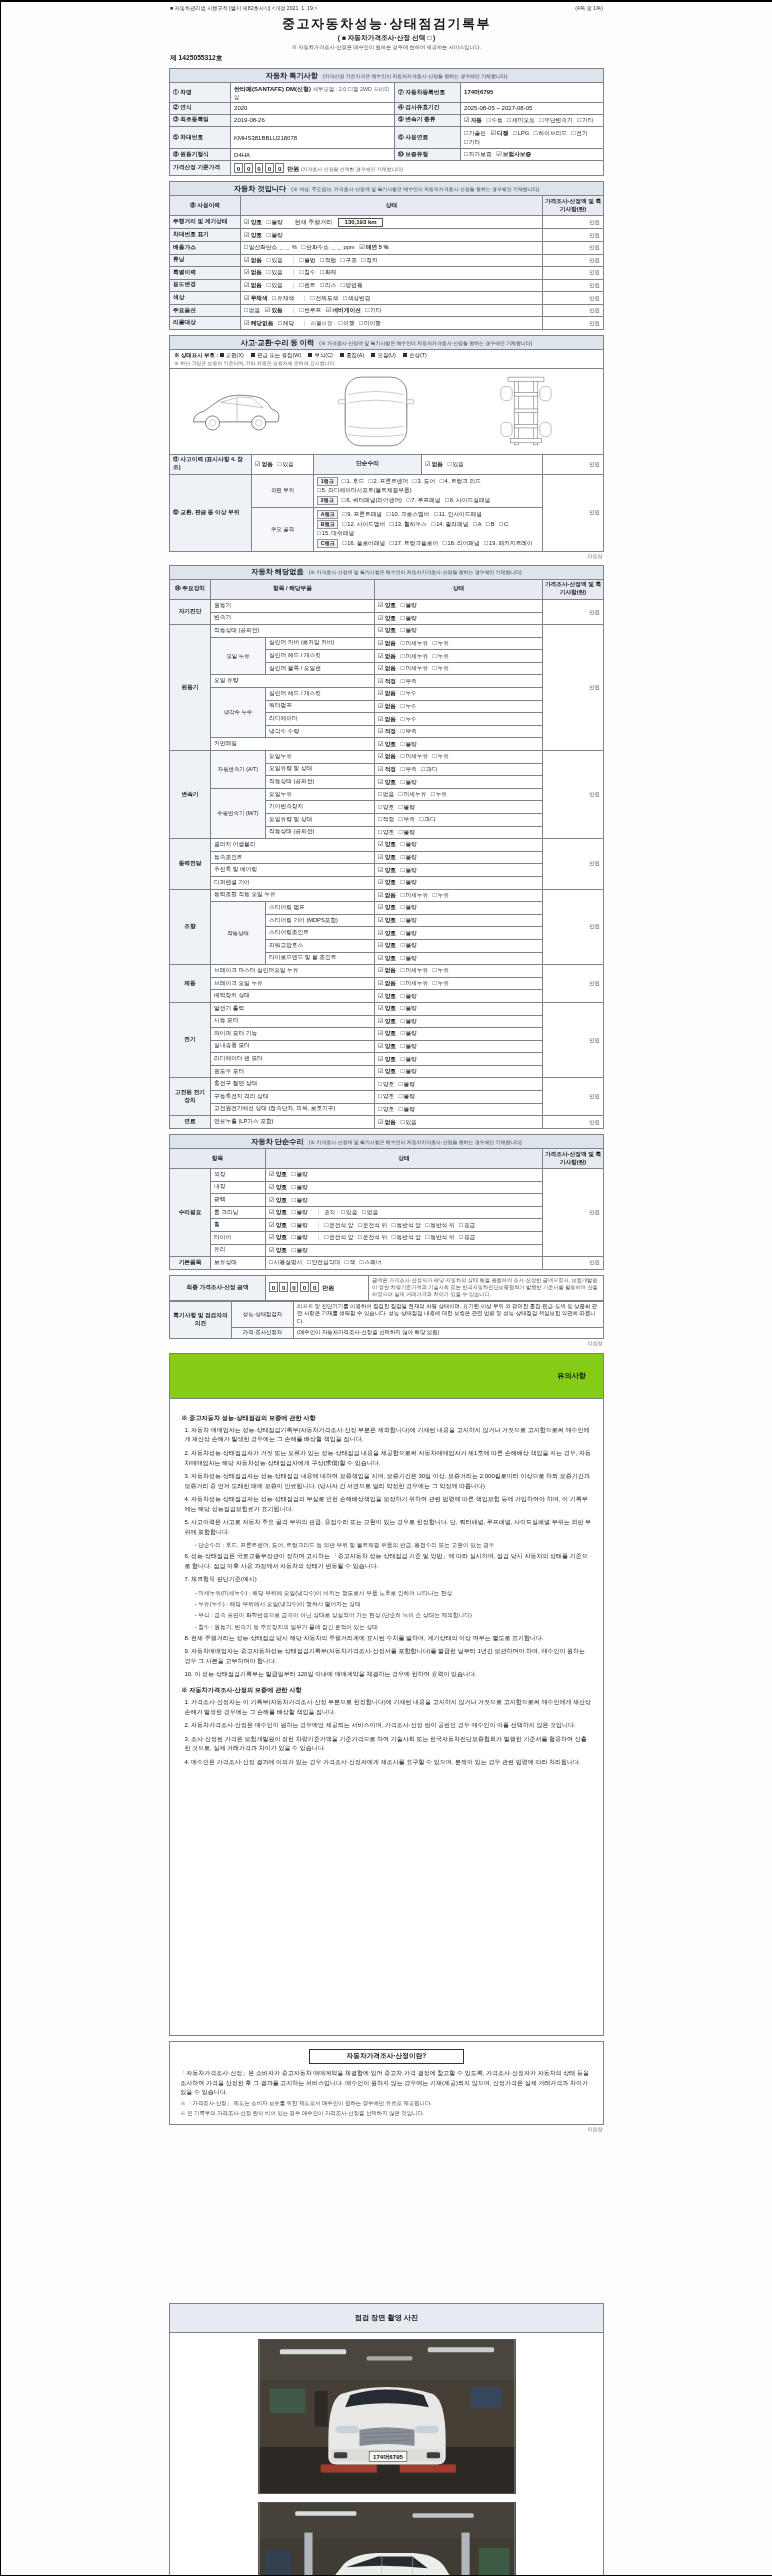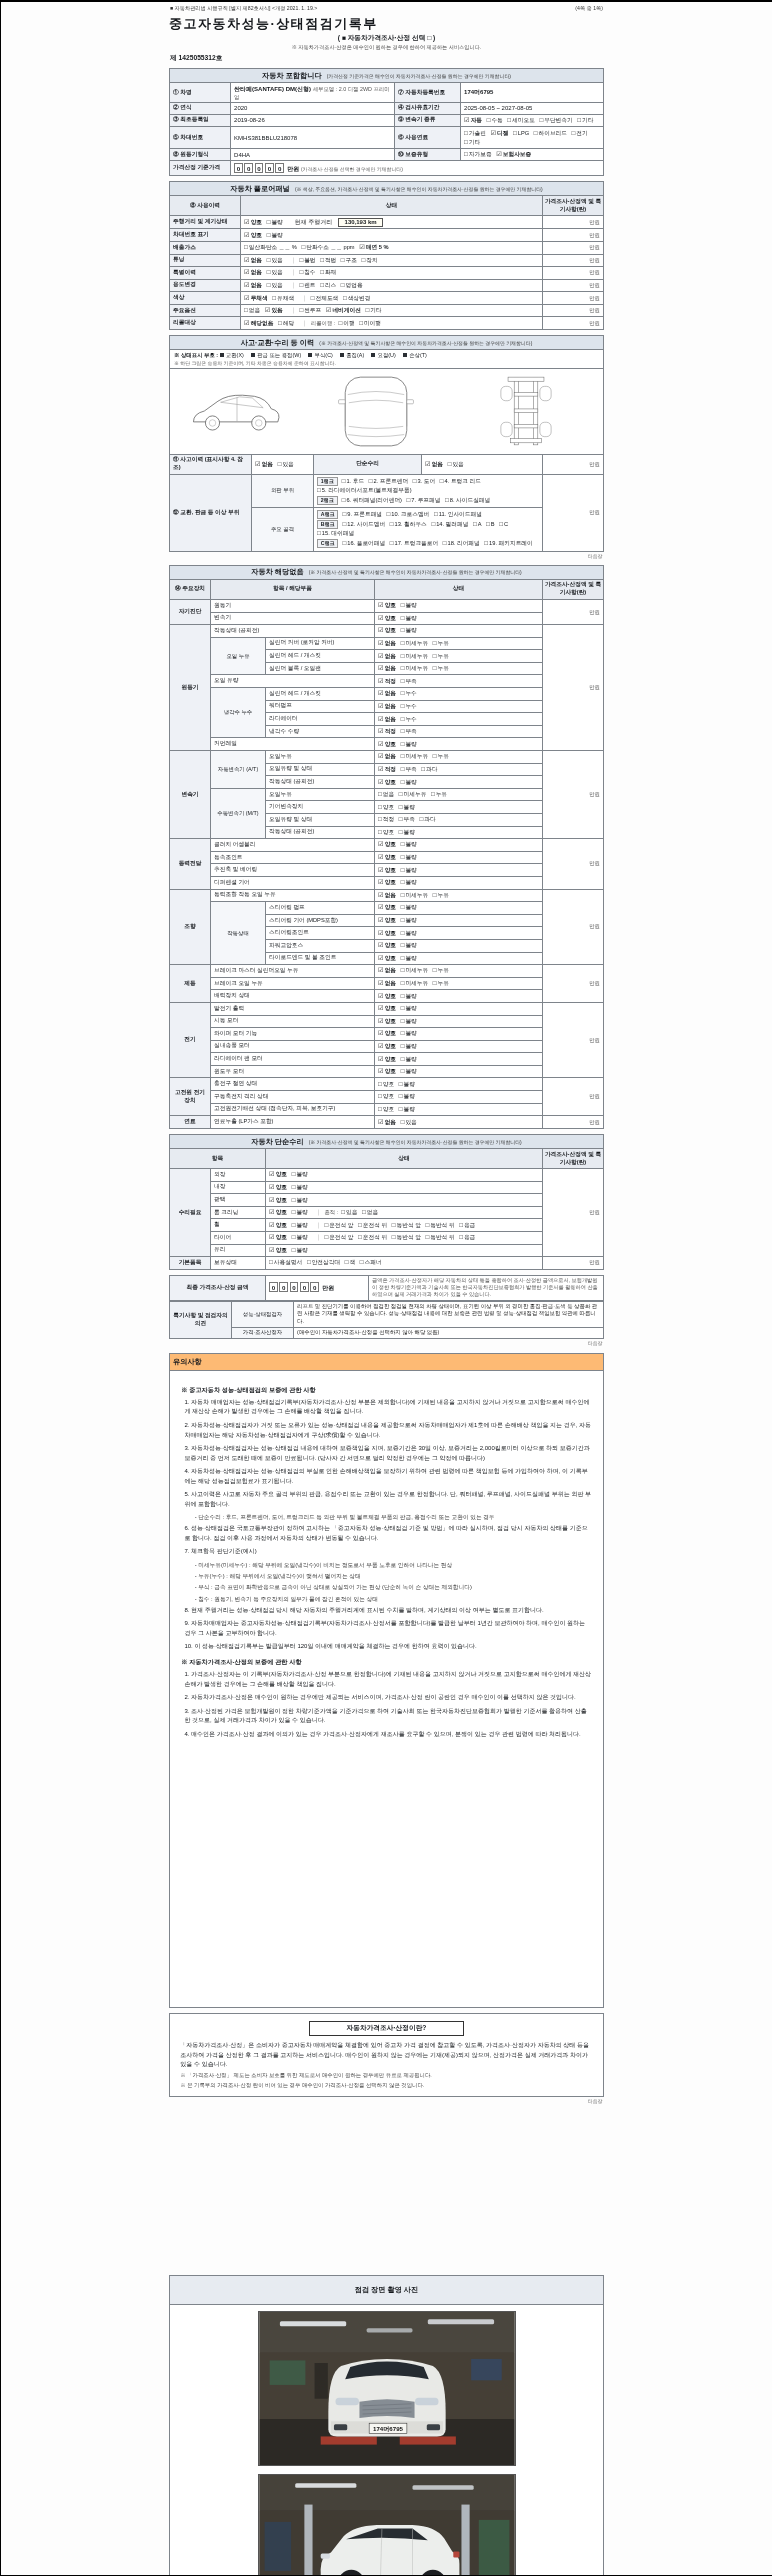--- a/index.html
+++ b/index.html
@@ -1,21 +1,21 @@
 <!DOCTYPE html>
 <html style="font-size:8.2px"><head>
 <meta charset="utf-8">
 <style>
   *{box-sizing:border-box;margin:0;padding:0}
   html,body{background:#fff}
   body{font-family:"Liberation Sans",sans-serif;color:#15181c}
   .canvas{width:773px;height:2576px;background:#fdfdfd;border:1.5px solid #000;border-top-width:2.6px;overflow:hidden;position:relative}
   .sheet{width:435px;margin:0 auto;padding-top:2.1px}
   .form-ref{display:flex;justify-content:space-between;font-size:5.2px;color:#333;padding:1px 1px 2.1px 1px}
-  .doc-title{text-align:left;font-size:13px;font-weight:bold;letter-spacing:1.5px;margin-top:1px}
+  .doc-title{text-align:center;font-size:13px;font-weight:bold;letter-spacing:1.5px;margin-top:1px}
   .doc-subtitle{text-align:center;font-size:6.7px;font-weight:bold;margin-top:1px}
   .doc-note{text-align:center;font-size:5.2px;color:#444;margin-top:0.5px}
   .doc-no{font-size:6.7px;font-weight:bold;margin:3.6px 0 1.5px 1px}
   .section{margin-top:5.2px}
   .section-head{border:0.5px solid #7e848b;border-bottom:none;background:#dde4ec;text-align:center;font-weight:bold;font-size:7.2px;padding:1.5px 2.1px}
   .section-head .note{font-weight:normal;font-size:4.9px;color:#333;margin-left:3.1px}
   table.ft{width:100%;border-collapse:collapse;font-size:6px;background:#fff}
   table.ft td,table.ft th{border:0.5px solid #7e848b;padding:1.3px 3.1px;vertical-align:middle;text-align:left}
   table.ft th{background:#e7ebf1;text-align:center;font-size:5.7px;padding:1.5px}
   td.lbl{background:#eef1f6;font-weight:bold;font-size:5.7px}
@@ -33,21 +33,21 @@
   .digits .digit{display:inline-block;width:8.8px;height:9.8px;border:0.5px solid #777;margin-right:1.5px;text-align:center;line-height:9.8px;font-weight:bold;font-size:6.2px;background:#fff}
   .legend-row{border:0.5px solid #7e848b;border-bottom:none;background:#fff;font-size:5.4px;padding:1.5px 4.1px}
   .leg-item{margin-right:7.2px;white-space:nowrap}
   .leg-sq{display:inline-block;width:4.1px;height:4.1px;background:#2b2f34;margin-right:2.1px}
   .legend-note{border:0.5px solid #7e848b;border-bottom:none;border-top:none;background:#fff;font-size:4.9px;color:#555;padding:0 4.1px 1.5px 4.1px}
   .diagrams{border:0.5px solid #7e848b;border-bottom:none;background:#fff;display:flex;justify-content:space-around;align-items:center;padding:4.1px 2.1px}
   .rank-line{margin:1px 0;font-size:5.4px}
   .rank-name{display:inline-block;font-weight:bold;border:0.5px solid #999;background:#f0f2f6;padding:0 2.6px;margin-right:4.1px;font-size:5.2px}
   .next{text-align:right;font-size:4.9px;color:#666;padding:1px 1.5px}
   .notices{border:0.5px solid #7e848b;margin-top:6.2px;background:#fff}
-  .notices-title{border-bottom:0.5px solid #7e848b;background:#fdba74;text-align:left;font-weight:bold;font-size:7.2px;padding:3px}
+  .notices-title{border-bottom:0.5px solid #7e848b;background:#84cc16;text-align:right;font-weight:bold;font-size:7.2px;padding:17px}
   .notices-body{padding:8.2px 11.3px;font-size:6px;line-height:1.62;min-height:636px}
   .n-head{font-weight:bold;margin:5.2px 0 3.1px 0;font-size:6.2px}
   .n-item{margin:0 0 3.6px 3.1px}
   .n-child{margin:0 0 2.1px 13.4px;color:#333;font-size:5.7px}
   .pinfo{border:0.5px solid #7e848b;margin-top:5.2px;background:#fff;padding:6.2px 10.3px 7.2px 10.3px}
   .pinfo-title{width:155px;margin:0 auto 5.2px auto;border:0.8px solid #333;text-align:center;font-weight:bold;font-size:6.7px;padding:2.1px}
   .pinfo-body{font-size:6px;line-height:1.6}
   .pinfo .list-line{font-size:5.4px;color:#444;margin-top:2.6px}
   .spacer-photos{height:170px}
   .photo-box{border:0.5px solid #7e848b;background:#fff}
@@ -73,21 +73,21 @@
       <span>(4쪽 중 1쪽)</span>
     </div>
 
     <div class="doc-title">중고자동차성능·상태점검기록부</div>
     <div class="doc-subtitle">( ■ 자동차가격조사·산정 선택 □ )</div>
     <div class="doc-note">※ 자동차가격조사·산정은 매수인이 원하는 경우에 한하여 제공하는 서비스입니다.</div>
     <div class="doc-no">제 1425055312호</div>
 
     <div class="section">
       <div class="section-head">
-        <span>자동차 포함합니다</span>
+        <span>자동차 특기사항</span>
         <span class="note">(가격산정 기준가격은 매수인이 자동차가격조사·산정을 원하는 경우에만 기재합니다)</span>
       </div>
       <table class="ft">
         <colgroup>
             <col style="width:61px">
             <col style="width:164px">
             <col style="width:66px">
             <col>
           </colgroup>
         <tbody>
@@ -132,21 +132,21 @@
             <span class="strong">만원</span>
             <span class="muted small">(가격조사·산정을 선택한 경우에만 기재합니다)</span>
           </td>
         </tr>
         </tbody>
       </table>
     </div>
 
     <div class="section">
       <div class="section-head">
-        <span>자동차 플로어패널</span>
+        <span>자동차 것입니다</span>
         <span class="note">(※ 색상, 주요옵션, 가격조사·산정액 및 특기사항은 매수인이 자동차가격조사·산정을 원하는 경우에만 기재합니다)</span>
       </div>
       <table class="ft">
         <colgroup>
             <col style="width:71px">
             <col>
             <col style="width:61px">
           </colgroup>
         <thead>
           <tr>

